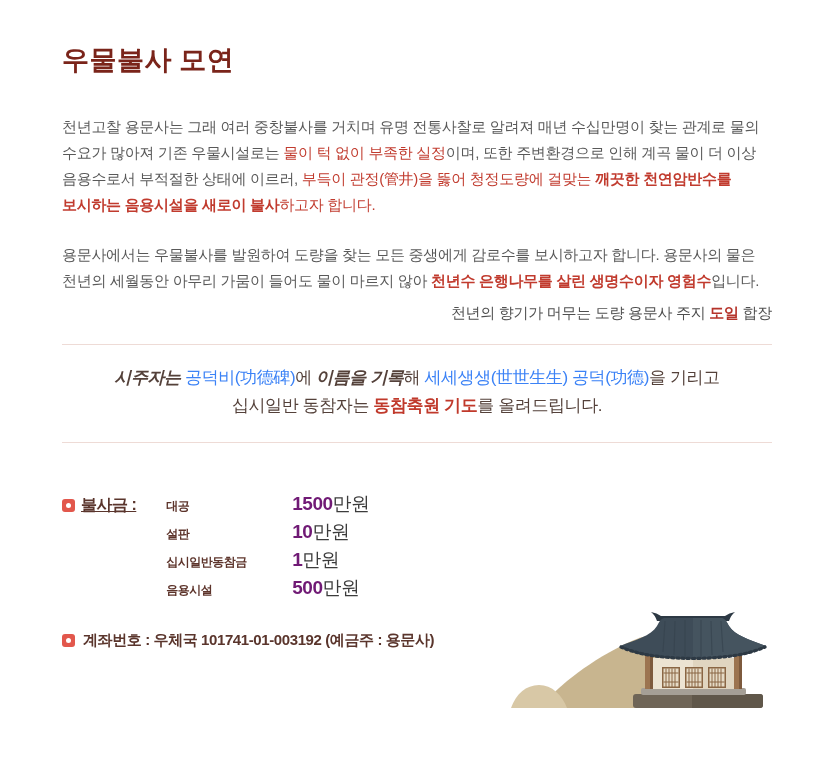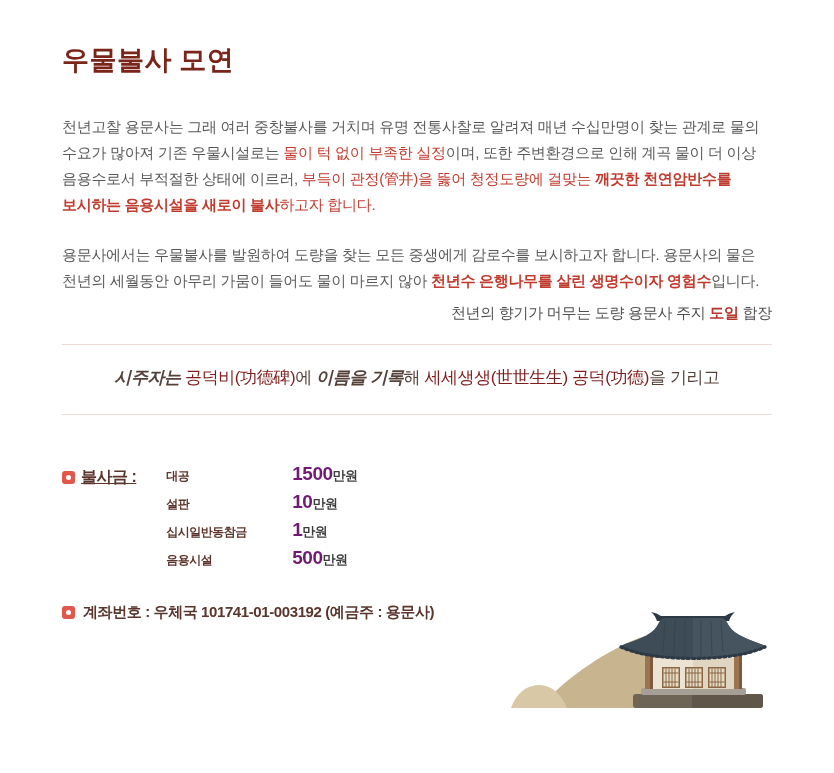--- a/index.html
+++ b/index.html
@@ -32,21 +32,21 @@
   }
   .signature .sig-name{color:#b5332a;font-weight:700;}
 
   
   .banner{
     margin-top:21px;border-top:1px solid #eedbd6;border-bottom:1px solid #eedbd6;
     padding:19px 0 22px 0;text-align:center;
     font-size:17px;line-height:28px;color:#54413a;letter-spacing:-0.4px;
   }
   .banner .b{font-weight:700;font-style:italic;}
-  .banner .r{color:#7f1d1d;}
+  .banner .r{color:#3b82f6;}
   .banner .rb{color:#c0392b;font-weight:700;}
 
   
   .donation{margin-top:48px;display:flex;align-items:flex-start;}
   .bullet{
     display:inline-block;width:13px;height:13px;background:#e2574c;
     border-radius:3px;position:relative;flex:0 0 13px;
   }
   .bullet::after{
     content:"";position:absolute;left:4px;top:4px;width:5px;height:5px;
@@ -57,21 +57,21 @@
     font-size:16px;font-weight:700;color:#5a352c;letter-spacing:-0.5px;text-decoration:underline;
   }
   .don-rows{margin-left:30px;}
   .don-row{display:flex;align-items:baseline;height:28px;}
   .don-label{
     display:inline-block;width:112px;font-size:12px;font-weight:700;color:#5d342b;
     text-align:justify;text-align-last:justify;letter-spacing:-0.5px;
   }
   .don-amount{margin-left:14px;white-space:nowrap;}
   .don-amount .num{font-size:19px;font-weight:700;color:#701a75;letter-spacing:-0.5px;}
-  .don-amount .unit{font-size:13px;font-weight:700;color:#3c3c3c;letter-spacing:-0.5px;margin-top:8px;}
+  .don-amount .unit{font-size:19px;font-weight:400;color:#3c3c3c;letter-spacing:-0.5px;margin-top:8px;}
 
   
   .info-rows{margin-top:24px;}
   .info-row{display:flex;align-items:center;gap:8px;height:26px;}
   .info-row .info-text{
     font-size:15px;font-weight:700;color:#5a352c;letter-spacing:-0.4px;
   }
 
   
   .illustration{
@@ -88,20 +88,21 @@
 
   <p class="para"><span>천년고찰 용문사는 그래 여러 중창불사를 거치며 유명 전통사찰로 알려져 매년 수십만명이 찾는 관계로 물의 수요가 많아져 기존 우물시설로는 </span><span class="red">물이 턱 없이 부족한 실정</span><span>이며, 또한 주변환경으로 인해 계곡 물이 더 이상 음용수로서 부적절한 상태에 이르러, </span><span class="red">부득이 관정(管井)을 뚫어 청정도량에 걸맞는 </span><span class="red-b">깨끗한 천연암반수를 보시하는 음용시설을 새로이 불사</span><span class="red">하고자 합니다.</span></p>
 
   <p class="para"><span>용문사에서는 우물불사를 발원하여 도량을 찾는 모든 중생에게 감로수를 보시하고자 합니다. 용문사의 물은 천년의 세월동안 아무리 가뭄이 들어도 물이 마르지 않아 </span><span class="red-b">천년수 은행나무를 살린 생명수이자 영험수</span><span>입니다.</span></p>
 
 
   <div class="signature"><span>천년의 향기가 머무는 도량 용문사 주지 </span><span class="sig-name">도일</span><span> 합장</span></div>
 
   <div class="banner">
     <div><span class="b">시주자는 </span><span class="r">공덕비(功德碑)</span><span>에 </span><span class="b">이름을 기록</span><span>해 </span><span class="r">세세생생(世世生生) 공덕(功德)</span><span>을 기리고</span></div>
+    <div><span>십시일반 동참자는 </span><span class="rb">동참축원 기도</span><span>를 올려드립니다.</span></div>
   </div>
 
   <div class="donation">
     <div class="don-head">
       <span class="bullet"></span>
       <span class="don-head-label">불사금 :</span>
     </div>
     <div class="don-rows">
       <div class="don-row">
         <span class="don-label">대공</span>

